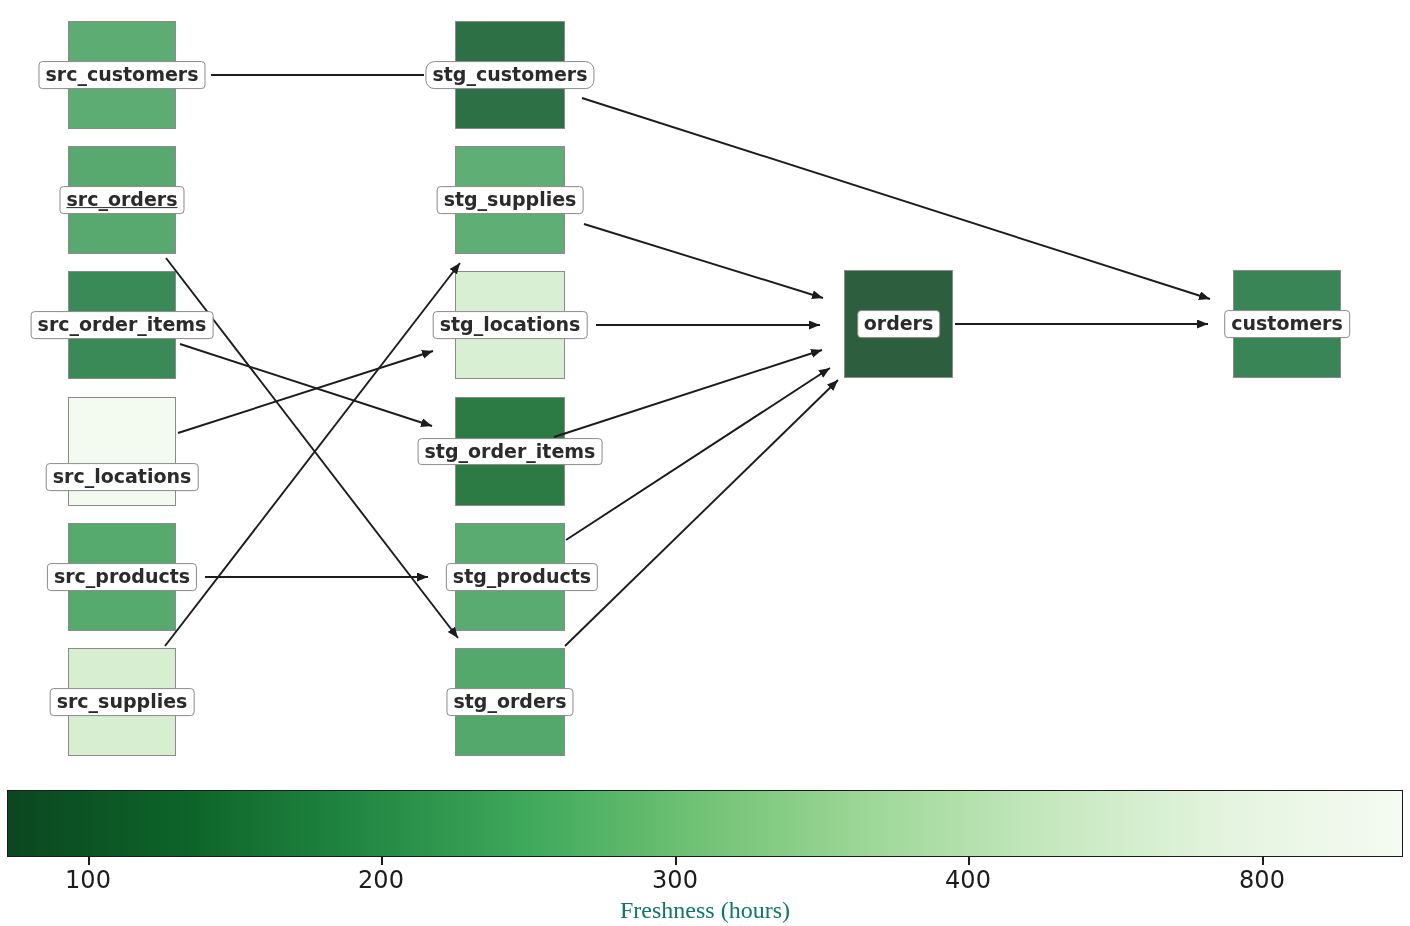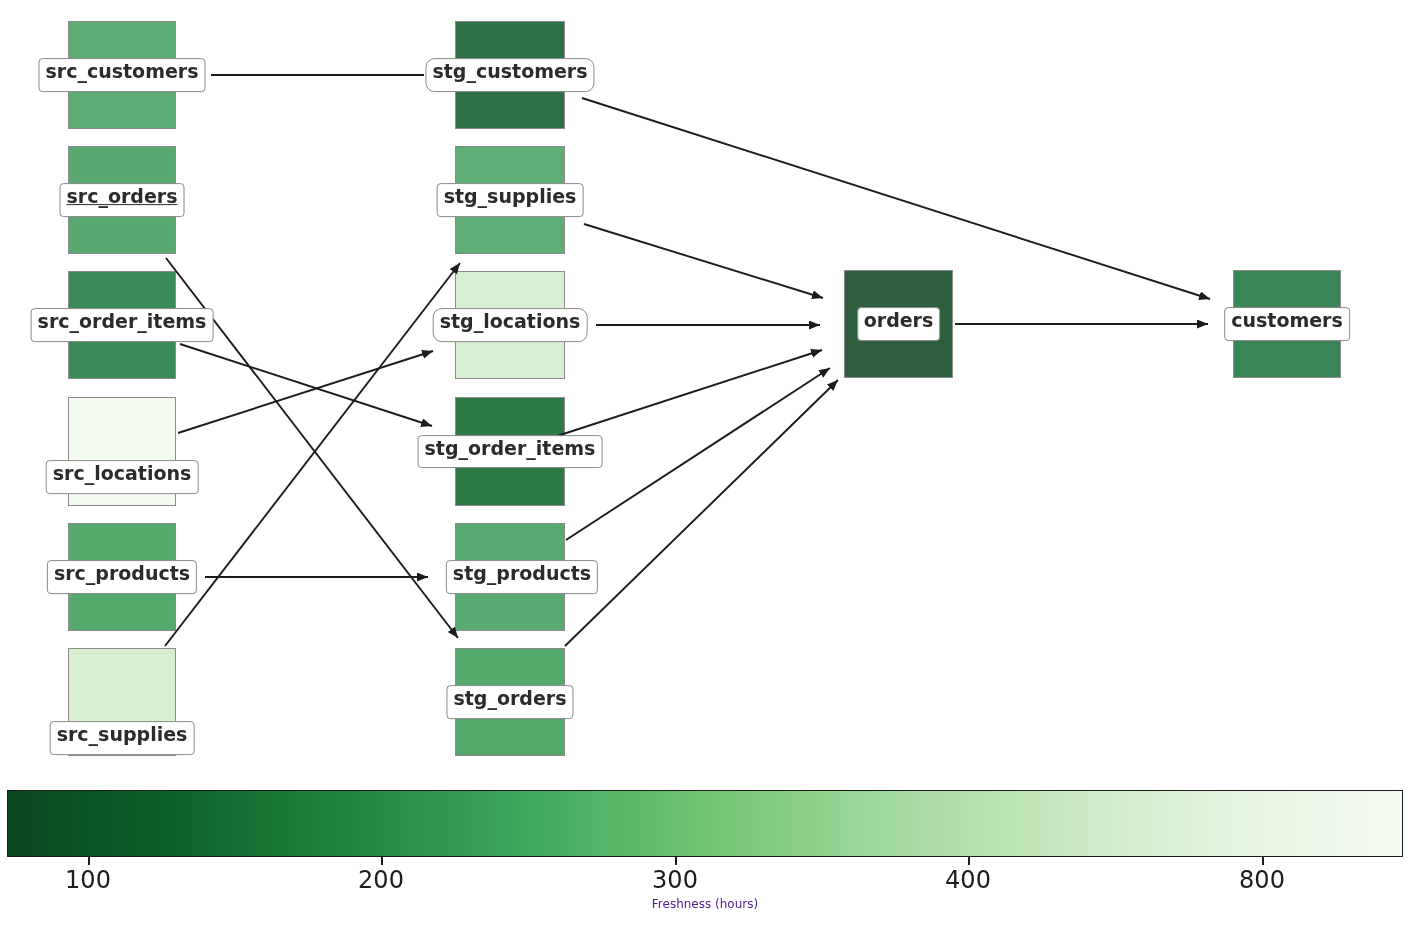--- a/index.html
+++ b/index.html
@@ -21,21 +21,21 @@
     left: 0; top: 0;
     width: 1410px; height: 926px;
     z-index: 2;
   }
   .node-label {
     position: absolute;
     transform: translate(-50%, -50%);
     background: #ffffff;
     border: 1.7px solid #8a8a8a;
     border-radius: 4px;
-    padding: 1px 6px 8px 6px;
+    padding: 1px 6px 2px 6px;
     font-size: 19px;
     font-weight: bold;
     color: #2b2b2b;
     white-space: nowrap;
     z-index: 3;
     line-height: 1.2;
   }
   .colorbar {
     position: absolute;
     border: 1.3px solid #1c1c1c;
@@ -53,24 +53,25 @@
     position: absolute;
     transform: translateX(-50%);
     font-size: 24px;
     color: #1c1c1c;
     z-index: 1;
     white-space: nowrap;
   }
   .cb-axis-label {
     position: absolute;
     transform: translateX(-50%);
-    font-size: 12px;
-    color: #4c1d95;
+    font-size: 24px;
+    color: #0f766e;
     z-index: 1;
     white-space: nowrap;
+    font-family: Liberation Serif, serif;
   }
 </style>
 </head>
 <body>
 
 <div class="figure">
   <div id="nodes-layer">
       <div class="node-rect" style="left: 68px; top: 21px; width: 108px; height: 108px; background: rgb(92, 172, 116); border-color: rgb(139, 139, 139);"></div>
       <div class="node-rect" style="left: 68px; top: 146px; width: 108px; height: 108px; background: rgb(87, 169, 111); border-color: rgb(139, 139, 139);"></div>
       <div class="node-rect" style="left: 68px; top: 271px; width: 108px; height: 108px; background: rgb(58, 138, 88); border-color: rgb(139, 139, 139);"></div>
@@ -109,24 +110,24 @@
         <line x1="955" y1="324" x2="1208" y2="324" stroke="#1c1c1c" stroke-width="1.9" marker-end="url(#arrowhead)"></line>
       </g>
   </svg>
 
   <div id="labels-layer">
       <div class="node-label" style="left: 122px; top: 75px;">src_customers</div>
       <div class="node-label" style="left: 122px; top: 200px; text-decoration: underline;">src_orders</div>
       <div class="node-label" style="left: 122px; top: 325px;">src_order_items</div>
       <div class="node-label" style="left: 122px; top: 477px;">src_locations</div>
       <div class="node-label" style="left: 122px; top: 577px;">src_products</div>
-      <div class="node-label" style="left: 122px; top: 702px; margin-top: 36px;">src_supplies</div>
+      <div class="node-label" style="left: 122px; top: 702px;">src_supplies</div>
       <div class="node-label" style="left: 510px; top: 75px; border-radius: 9px;">stg_customers</div>
       <div class="node-label" style="left: 510px; top: 200px;">stg_supplies</div>
-      <div class="node-label" style="left: 510px; top: 325px; border-radius: 9px;">stg_locations</div>
+      <div class="node-label" style="left: 510px; top: 325px;">stg_locations</div>
       <div class="node-label" style="left: 510px; top: 451.5px;">stg_order_items</div>
       <div class="node-label" style="left: 510px; top: 577px; margin-left: 12px;">stg_products</div>
       <div class="node-label" style="left: 510px; top: 702px; text-align: center;">stg_orders</div>
       <div class="node-label" style="left: 898.5px; top: 324px;">orders</div>
       <div class="node-label" style="left: 1287px; top: 324px; text-align: right;">customers</div>
     </div>
 
   <div id="colorbar" class="colorbar" style="left: 7px; top: 790px; width: 1396px; height: 67px; background: linear-gradient(to right, rgb(11, 71, 32) 0%, rgb(13, 99, 41) 12.5%, rgb(33, 135, 66) 25%, rgb(63, 169, 92) 37.5%, rgb(114, 195, 117) 50%, rgb(160, 216, 154) 62.5%, rgb(198, 232, 191) 75%, rgb(228, 244, 223) 87.5%, rgb(245, 251, 242) 100%);"></div>
   <div id="colorbar-ticks">
       <div class="cb-tick-mark" style="left: 88px; top: 857px;"></div>

